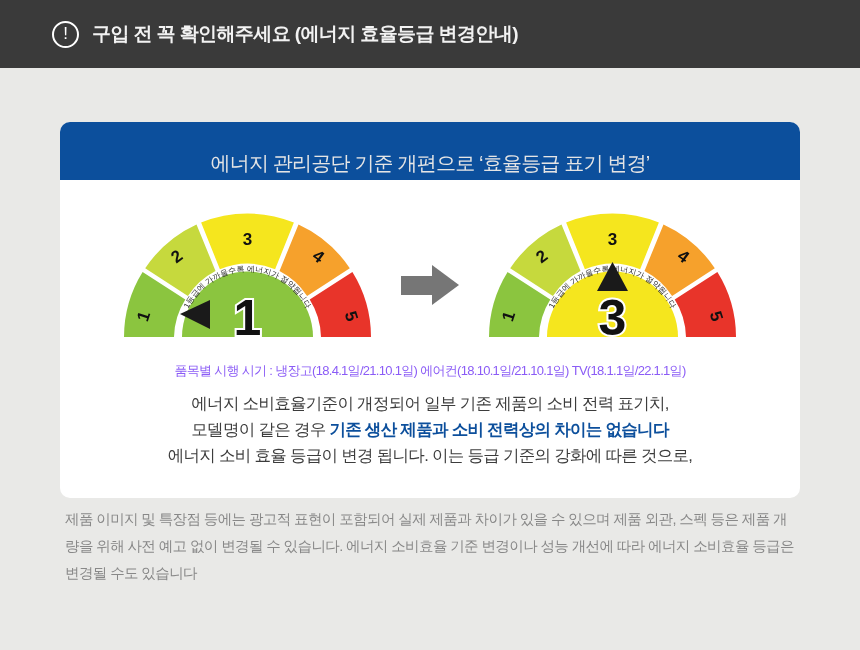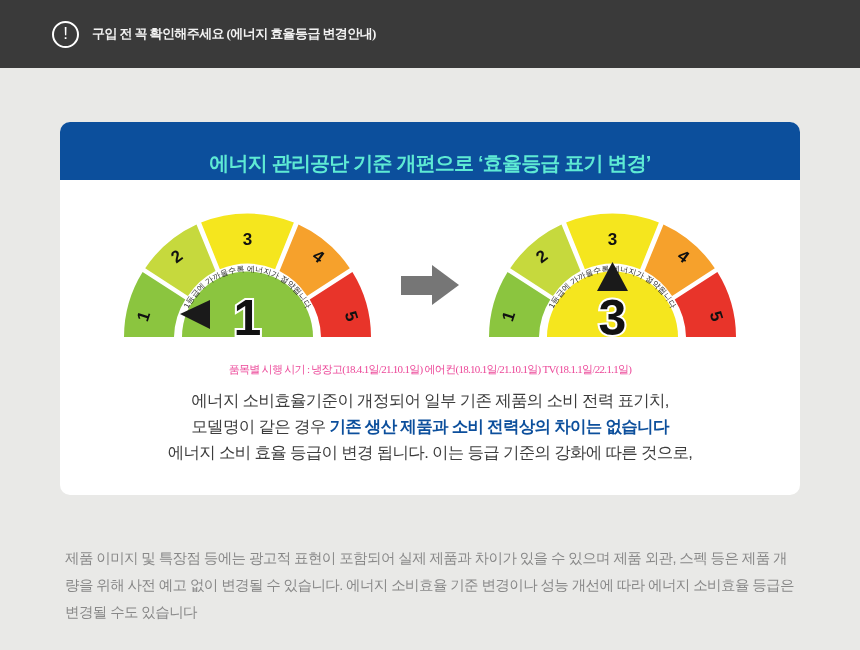--- a/index.html
+++ b/index.html
@@ -28,45 +28,44 @@
   }
   .warn-icon span {
     color: #ffffff;
     font-size: 17px;
     line-height: 1;
     font-weight: 400;
     position: relative; top: -1px;
   }
   .header-title {
     color: #f2f2f2;
-    font-size: 13px;
+    font-size: 19px;
     font-weight: 600;
     letter-spacing: -0.6px;
     white-space: nowrap;
-    font-family: Liberation Serif, serif;
   }
 
   
   .card {
     position: absolute;
     left: 60px; top: 122px;
     width: 740px;
     background: #ffffff;
     border-radius: 10px;
     overflow: hidden;
   }
   .card-banner {
     height: 58px;
     background: #0c4f9c;
     display: flex; align-items: center; justify-content: center;
   }
   .card-banner-text {
-    color: #5eead4;
+    color: #e5e5e5;
     font-size: 20px;
-    font-weight: 700;
+    font-weight: 400;
     letter-spacing: -0.8px;
     white-space: nowrap;
     margin-top: 24px;
   }
   .card-body { padding: 22px 0 30px 0; }
 
   
   .gauge-row {
     display: flex;
     align-items: center;
@@ -92,44 +91,43 @@
     position: absolute; left: 31px; top: 0;
     width: 0; height: 0;
     border-top: 20px solid transparent;
     border-bottom: 20px solid transparent;
     border-left: 27px solid #767676;
   }
 
   
   .sched-line {
     text-align: center;
-    color: #ec4899;
-    font-size: 11px;
+    color: #8b5cf6;
+    font-size: 13px;
     letter-spacing: -0.7px;
     margin-top: 10px;
     white-space: nowrap;
-    font-family: Liberation Serif, serif;
   }
   .para {
     text-align: center;
     margin-top: 10px;
     color: #3c3c3c;
     font-size: 16.5px;
     line-height: 26px;
     letter-spacing: -0.7px;
   }
   .para .hl {
     color: #0c4f9c;
     font-weight: 700;
   }
 
   
   .footer {
     position: absolute;
-    left: 65px; top: 545px;
+    left: 65px; top: 506px;
     width: 730px;
     color: #888888;
     font-size: 14.5px;
     line-height: 27px;
     letter-spacing: -0.6px;
   }
 </style>
 </head>
 <body>
 

